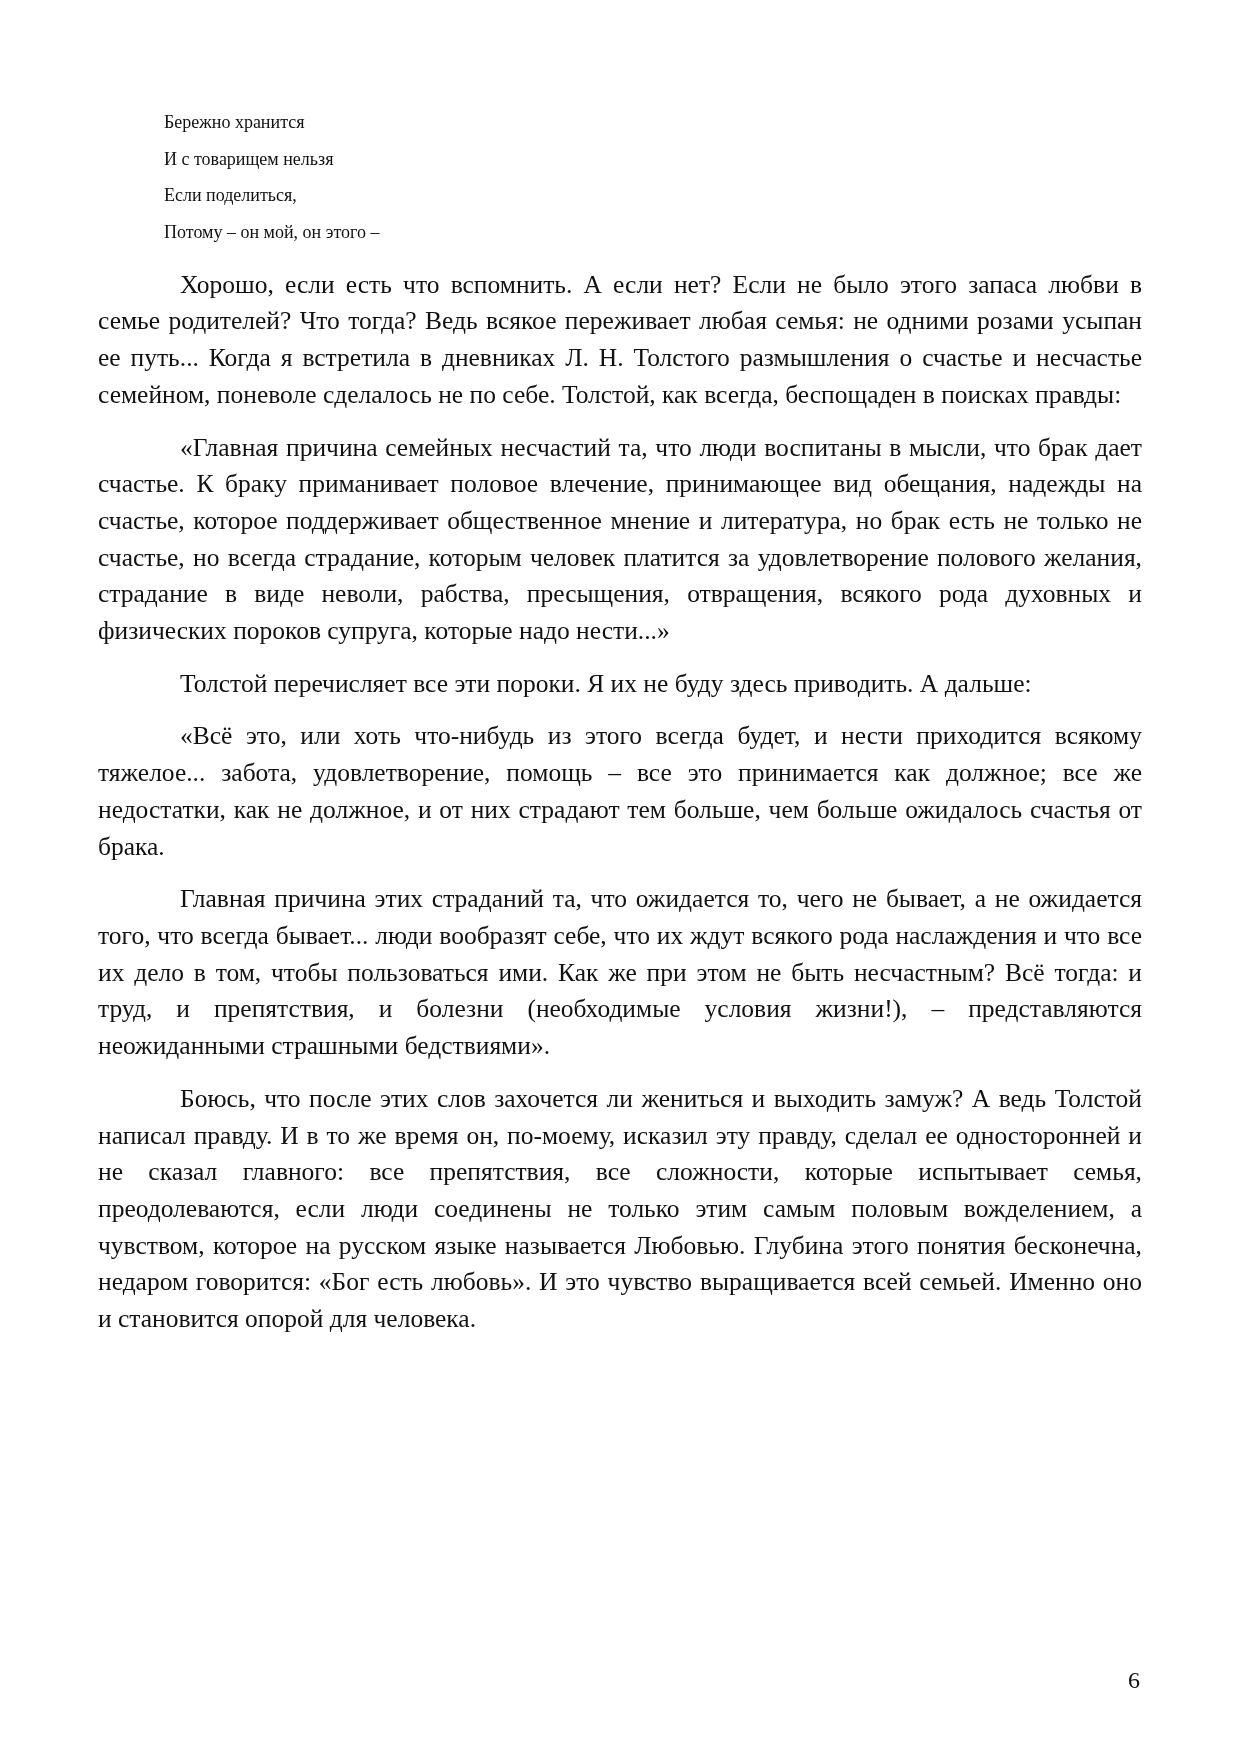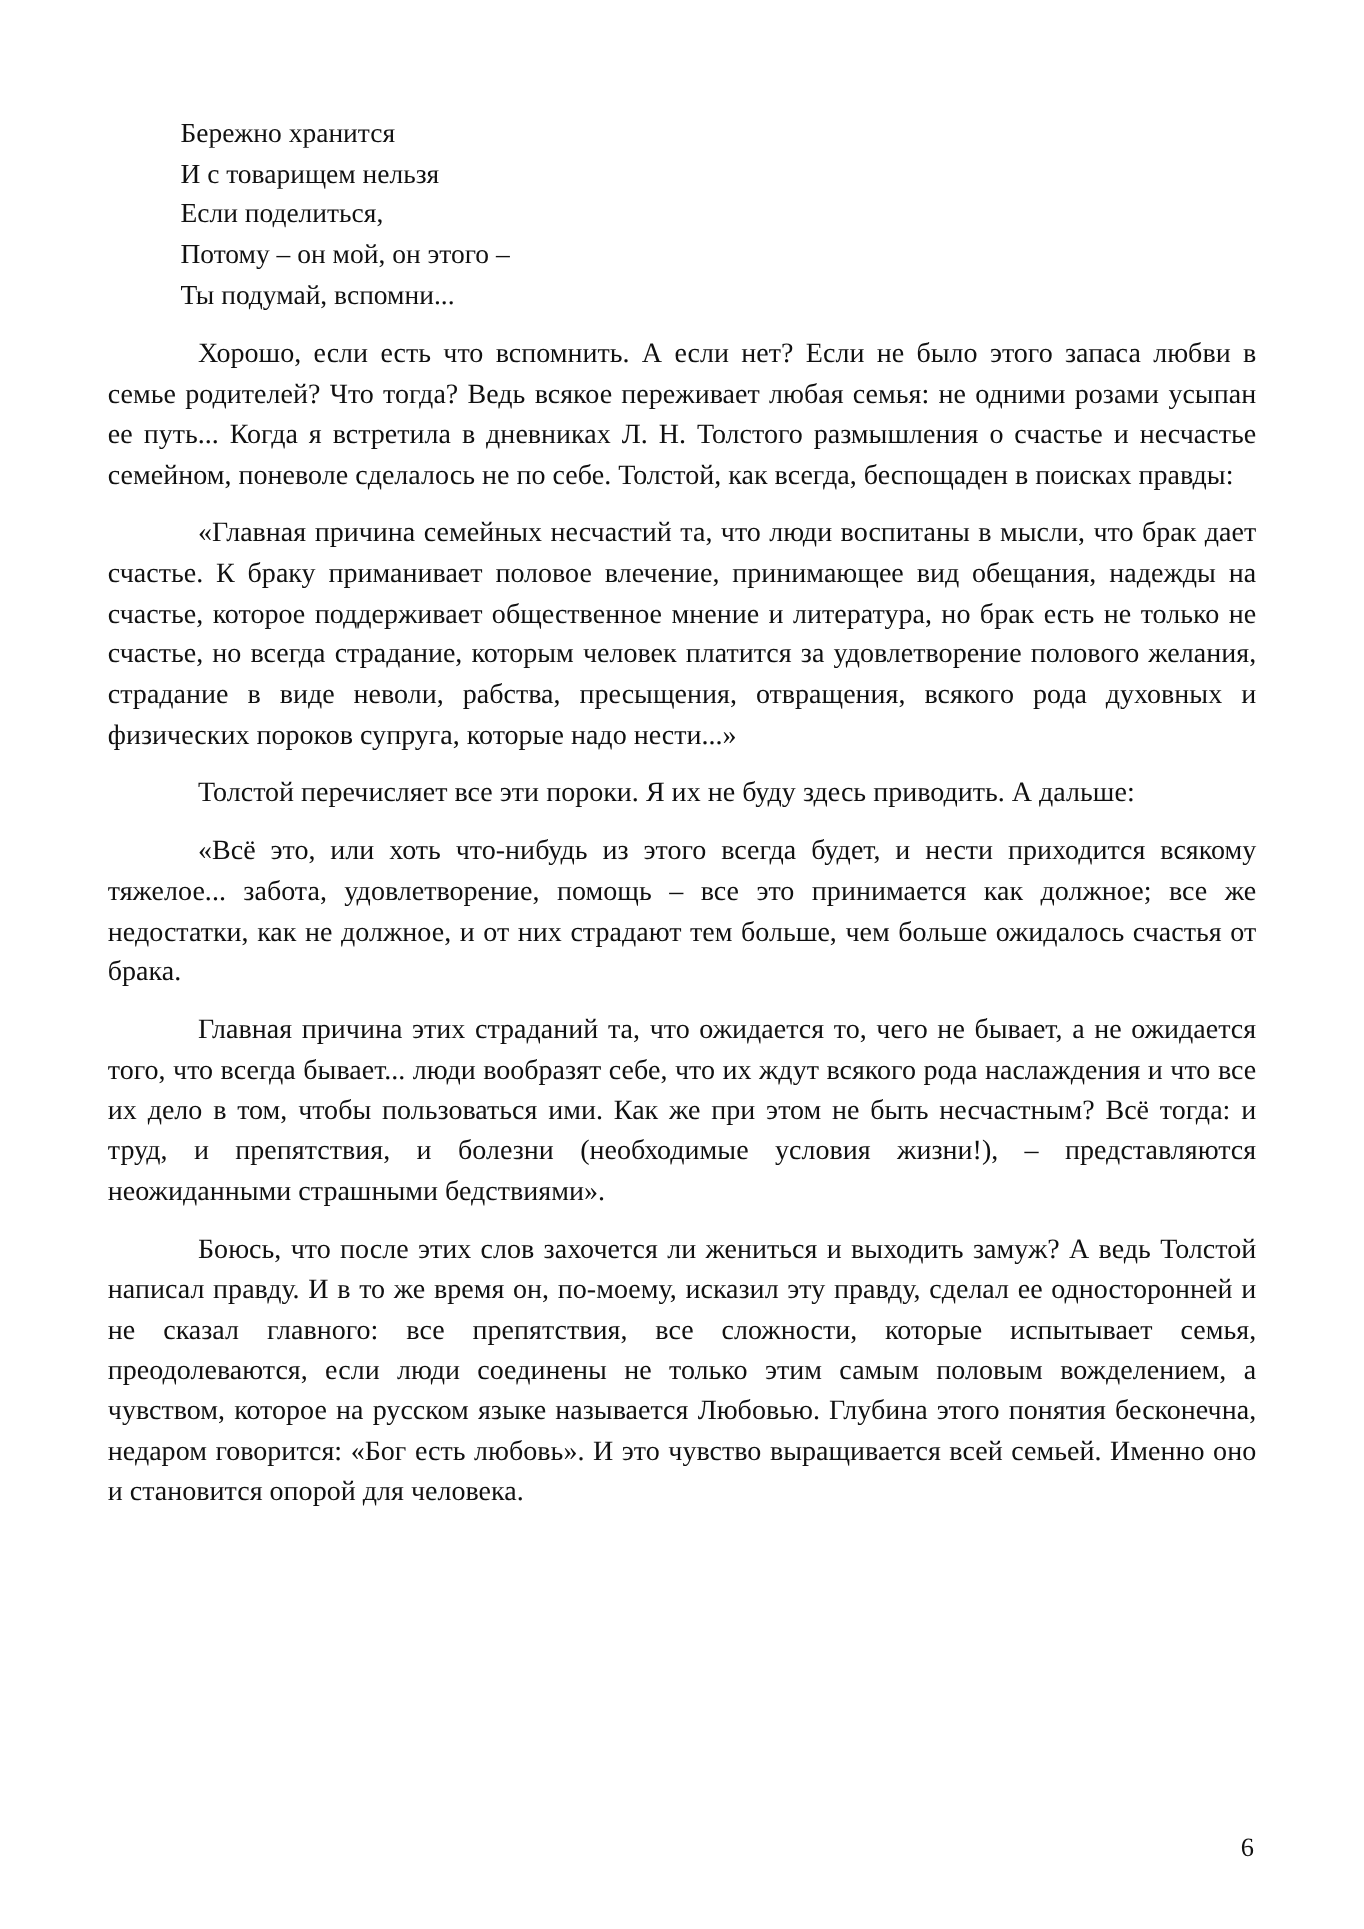--- a/index.html
+++ b/index.html
@@ -15,21 +15,21 @@
     font-family: "Liberation Serif", "DejaVu Serif", serif;
     color: #111111;
   }
   .page {
     position: absolute;
     left: 82px;
     top: 104px;
     width: 1076px;
   }
   .verse-line {
-    font-size: 25px;
+    font-size: 18px;
     line-height: 36.7px;
     height: 36.7px;
     padding-left: 82px;
     white-space: nowrap;
   }
   .para {
     font-size: 25.5px;
     line-height: 36.7px;
     text-align: justify;
     text-indent: 82px;
@@ -45,21 +45,20 @@
 </style>
 </head>
 <body>
 
 <div class="page">
   <div class="verse">
     <div class="verse-line">Бережно хранится</div>
     <div class="verse-line">И с товарищем нельзя</div>
     <div class="verse-line">Если поделиться,</div>
     <div class="verse-line">Потому – он мой, он этого –</div>
-    <div class="verse-line">Ты подумай, вспомни...</div>
   </div>
 
   <p class="para">Хорошо, если есть что вспомнить. А если нет? Если не было этого запаса любви в семье родителей? Что тогда? Ведь всякое переживает любая семья: не одними розами усыпан ее путь... Когда я встретила в дневниках Л. Н. Толстого размышления о счастье и несчастье семейном, поневоле сделалось не по себе. Толстой, как всегда, беспощаден в поисках правды:</p>
   <p class="para">«Главная причина семейных несчастий та, что люди воспитаны в мысли, что брак дает счастье. К браку приманивает половое влечение, принимающее вид обещания, надежды на счастье, которое поддерживает общественное мнение и литература, но брак есть не только не счастье, но всегда страдание, которым человек платится за удовлетворение полового желания, страдание в виде неволи, рабства, пресыщения, отвращения, всякого рода духовных и физических пороков супруга, которые надо нести...»</p>
   <p class="para">Толстой перечисляет все эти пороки. Я их не буду здесь приводить. А дальше:</p>
   <p class="para">«Всё это, или хоть что-нибудь из этого всегда будет, и нести приходится всякому тяжелое... забота, удовлетворение, помощь – все это принимается как должное; все же недостатки, как не должное, и от них страдают тем больше, чем больше ожидалось счастья от брака.</p>
   <p class="para">Главная причина этих страданий та, что ожидается то, чего не бывает, а не ожидается того, что всегда бывает... люди вообразят себе, что их ждут всякого рода наслаждения и что все их дело в том, чтобы пользоваться ими. Как же при этом не быть несчастным? Всё тогда: и труд, и препятствия, и болезни (необходимые условия жизни!), – представляются неожиданными страшными бедствиями».</p>
   <p class="para">Боюсь, что после этих слов захочется ли жениться и выходить замуж? А ведь Толстой написал правду. И в то же время он, по-моему, исказил эту правду, сделал ее односторонней и не сказал главного: все препятствия, все сложности, которые испытывает семья, преодолеваются, если люди соединены не только этим самым половым вожделением, а чувством, которое на русском языке называется Любовью. Глубина этого понятия бесконечна, недаром говорится: «Бог есть любовь». И это чувство выращивается всей семьей. Именно оно и становится опорой для человека.</p>
 </div>
 

